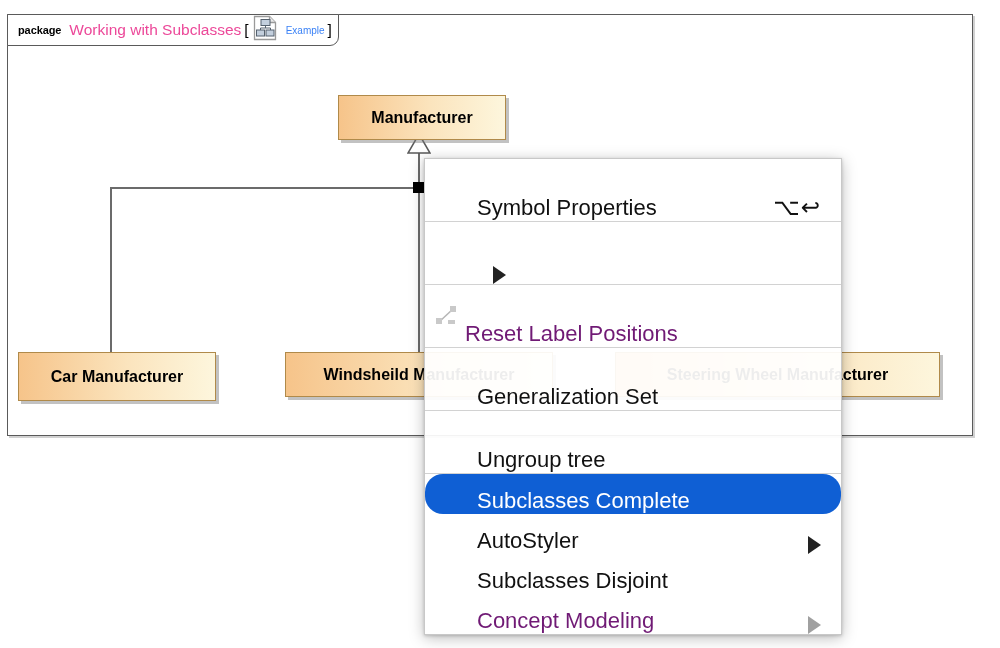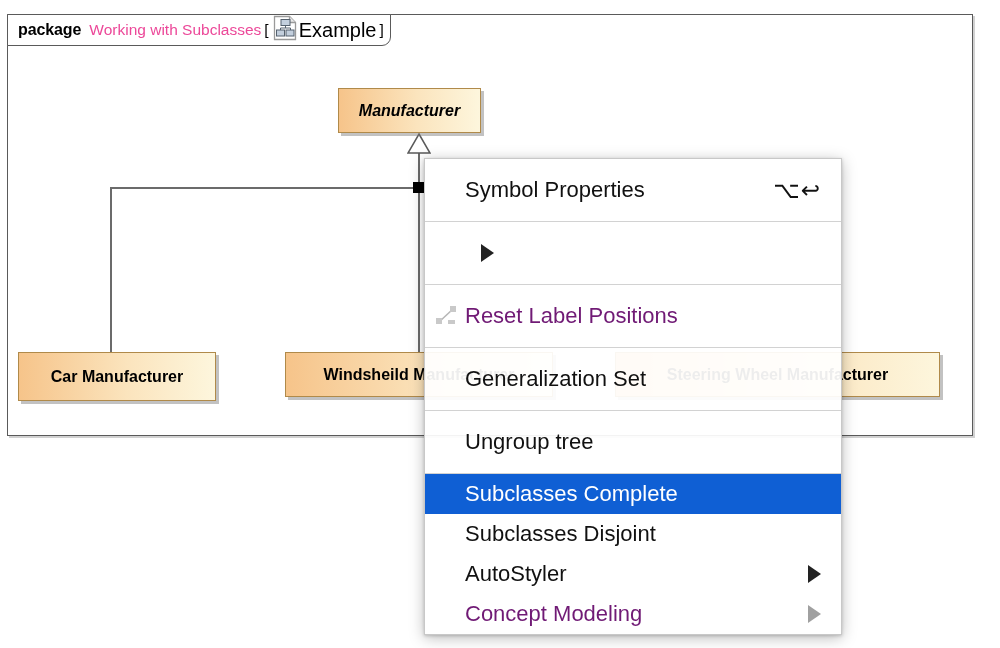--- a/index.html
+++ b/index.html
@@ -40,38 +40,38 @@
     border-bottom: 1.5px solid #5a5a5a;
     background: #ffffff;
     display: flex;
     align-items: center;
     padding: 0 6px 0 10px;
     white-space: nowrap;
     border-radius: 0 0 9px 0;
   }
   .pkg-kw {
     font-weight: bold;
-    font-size: 16px;
+    font-size: 11px;
     color: #000;
     letter-spacing: -0.1px;
   }
   .pkg-name {
     font-size: 15.5px;
     color: #ec4899;
     margin-left: 8px;
   }
   .pkg-br {
     font-size: 15.5px;
     color: #000;
     margin-left: 3px;
   }
   .pkg-example {
-    font-size: 20px;
-    color: #000000;
-    margin-left: 0;
+    font-size: 10px;
+    color: #3b82f6;
+    margin-left: 7px;
   }
   .diagram-icon {
     display: inline-block;
     margin: 0 2px 0 4px;
     vertical-align: middle;
   }
 
   
   .cls {
     position: absolute;
@@ -113,33 +113,34 @@
     width: 418px;
     background: rgba(255,255,255,0.93);
     border: 1px solid #c8c8c8;
     box-shadow: 0 3px 14px rgba(0,0,0,0.26), 0 1px 3px rgba(0,0,0,0.18);
     box-sizing: border-box;
     z-index: 50;
   }
   .mi {
     position: relative;
     display: flex;
-    align-items: center;
-    padding: 0 20px 0 40px;
+    align-items: flex-end;
+    padding: 0 20px 0 52px;
     font-size: 22px;
     color: #111;
     box-sizing: border-box;
     white-space: nowrap;
   }
   .mi.tall   { height: 62px; }
   .mi.short  { height: 40px; }
   .mi.disabled { color: #701a75; }
   .mi.selected {
     background: #0f5fd4;
     color: #ffffff;
+    border-radius: 18px;
   }
   .mi-label { flex: 1; }
   .mi-shortcut {
     font-size: 23px;
     color: #111;
     letter-spacing: 1px;
     margin-left: 16px;
   }
   .mi-arrow {
     margin-left: 16px;
@@ -177,21 +178,21 @@
 
   <div class="line vline" style="left:418px; top:187px; height:165px;"></div>
 
   <svg class="gen-tri-outline" style="left:407px; top:133px;" width="24" height="22">
     <polygon points="12,1 23,20 1,20" fill="#ffffff" stroke="#5a5a5a" stroke-width="1.5"></polygon>
   </svg>
 
   <div class="handle" style="left:413px; top:120px;"></div>
   <div class="handle" style="left:413px; top:182px;"></div>
 
-  <div class="cls" style="left:338px; top:88px; width:143px; height:45px;font-style:italic;">
+  <div class="cls" style="left:338px; top:95px; width:168px; height:45px;">
     <span>Manufacturer</span>
   </div>
 
   <div class="cls" style="left:18px; top:352px; width:198px; height:49px;">
     <span>Car Manufacturer</span>
   </div>
 
   <div class="cls" style="left:285px; top:352px; width:268px; height:45px;">
     <span>Windsheild Manufacturer</span>
   </div>
@@ -259,26 +260,26 @@
     <span class="mi-label">Ungroup tree</span>
   </div>
 
   <div class="sep"></div>
 
   <div class="mi short selected">
     <span class="mi-label">Subclasses Complete</span>
   </div>
 
   <div class="mi short">
-    <span class="mi-label">Subclasses Disjoint</span>
-  </div>
-
-  <div class="mi short">
     <span class="mi-label">AutoStyler</span>
     <span class="mi-arrow"></span>
+  </div>
+
+  <div class="mi short">
+    <span class="mi-label">Subclasses Disjoint</span>
   </div>
 
   <div class="mi short disabled">
     <span class="mi-label">Concept Modeling</span>
     <span class="mi-arrow"></span>
   </div>
 
 </div>
 
 </body></html>

